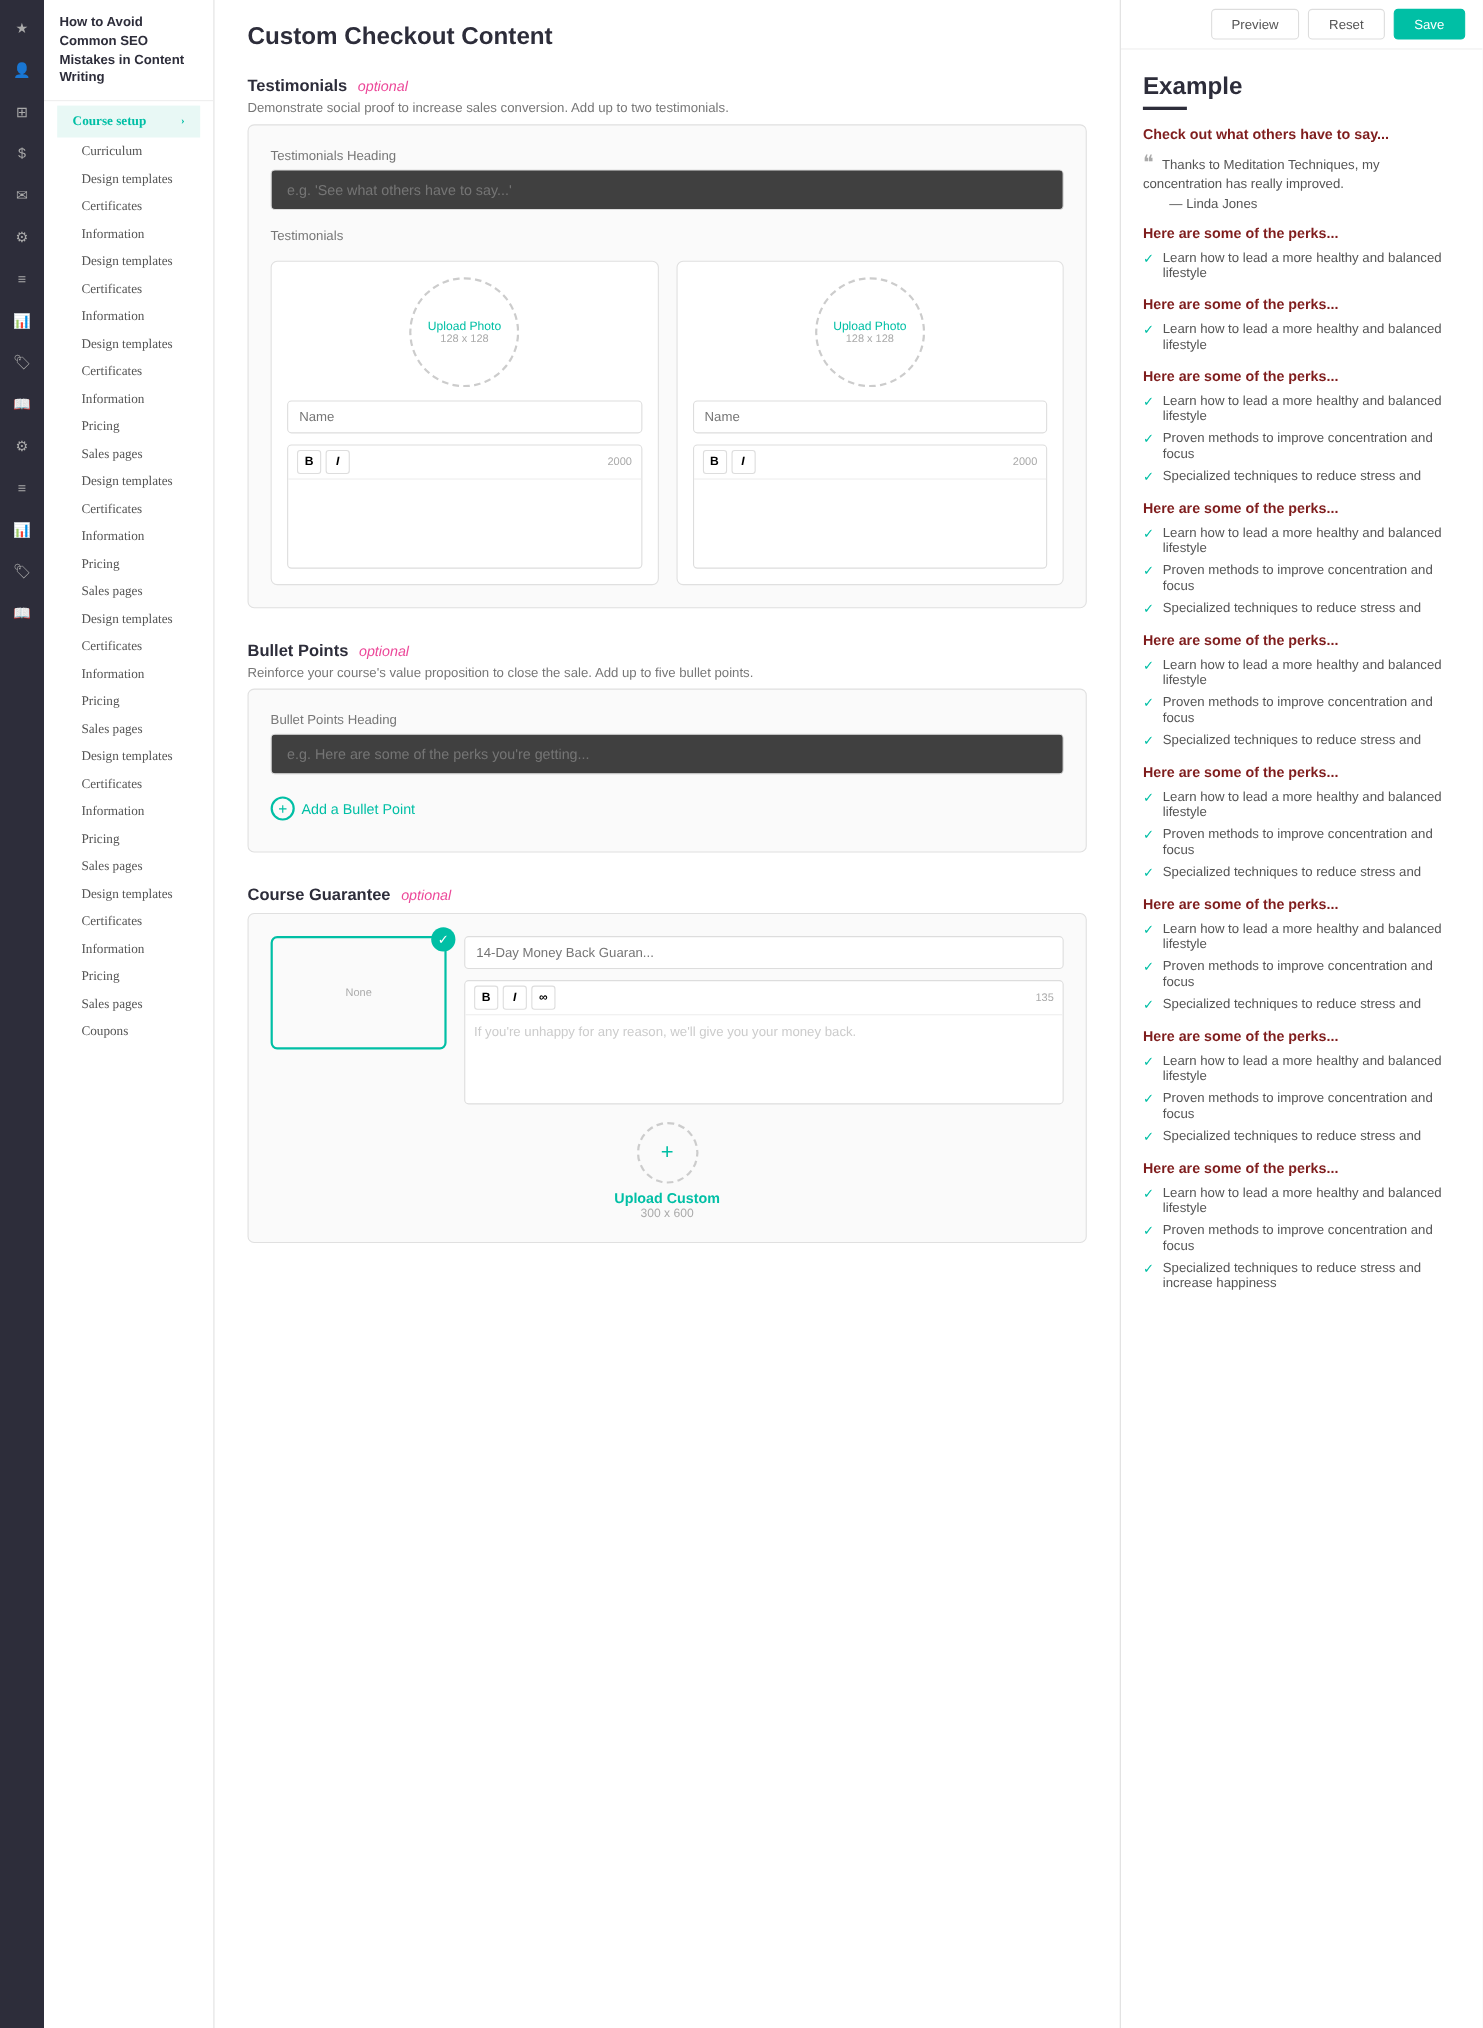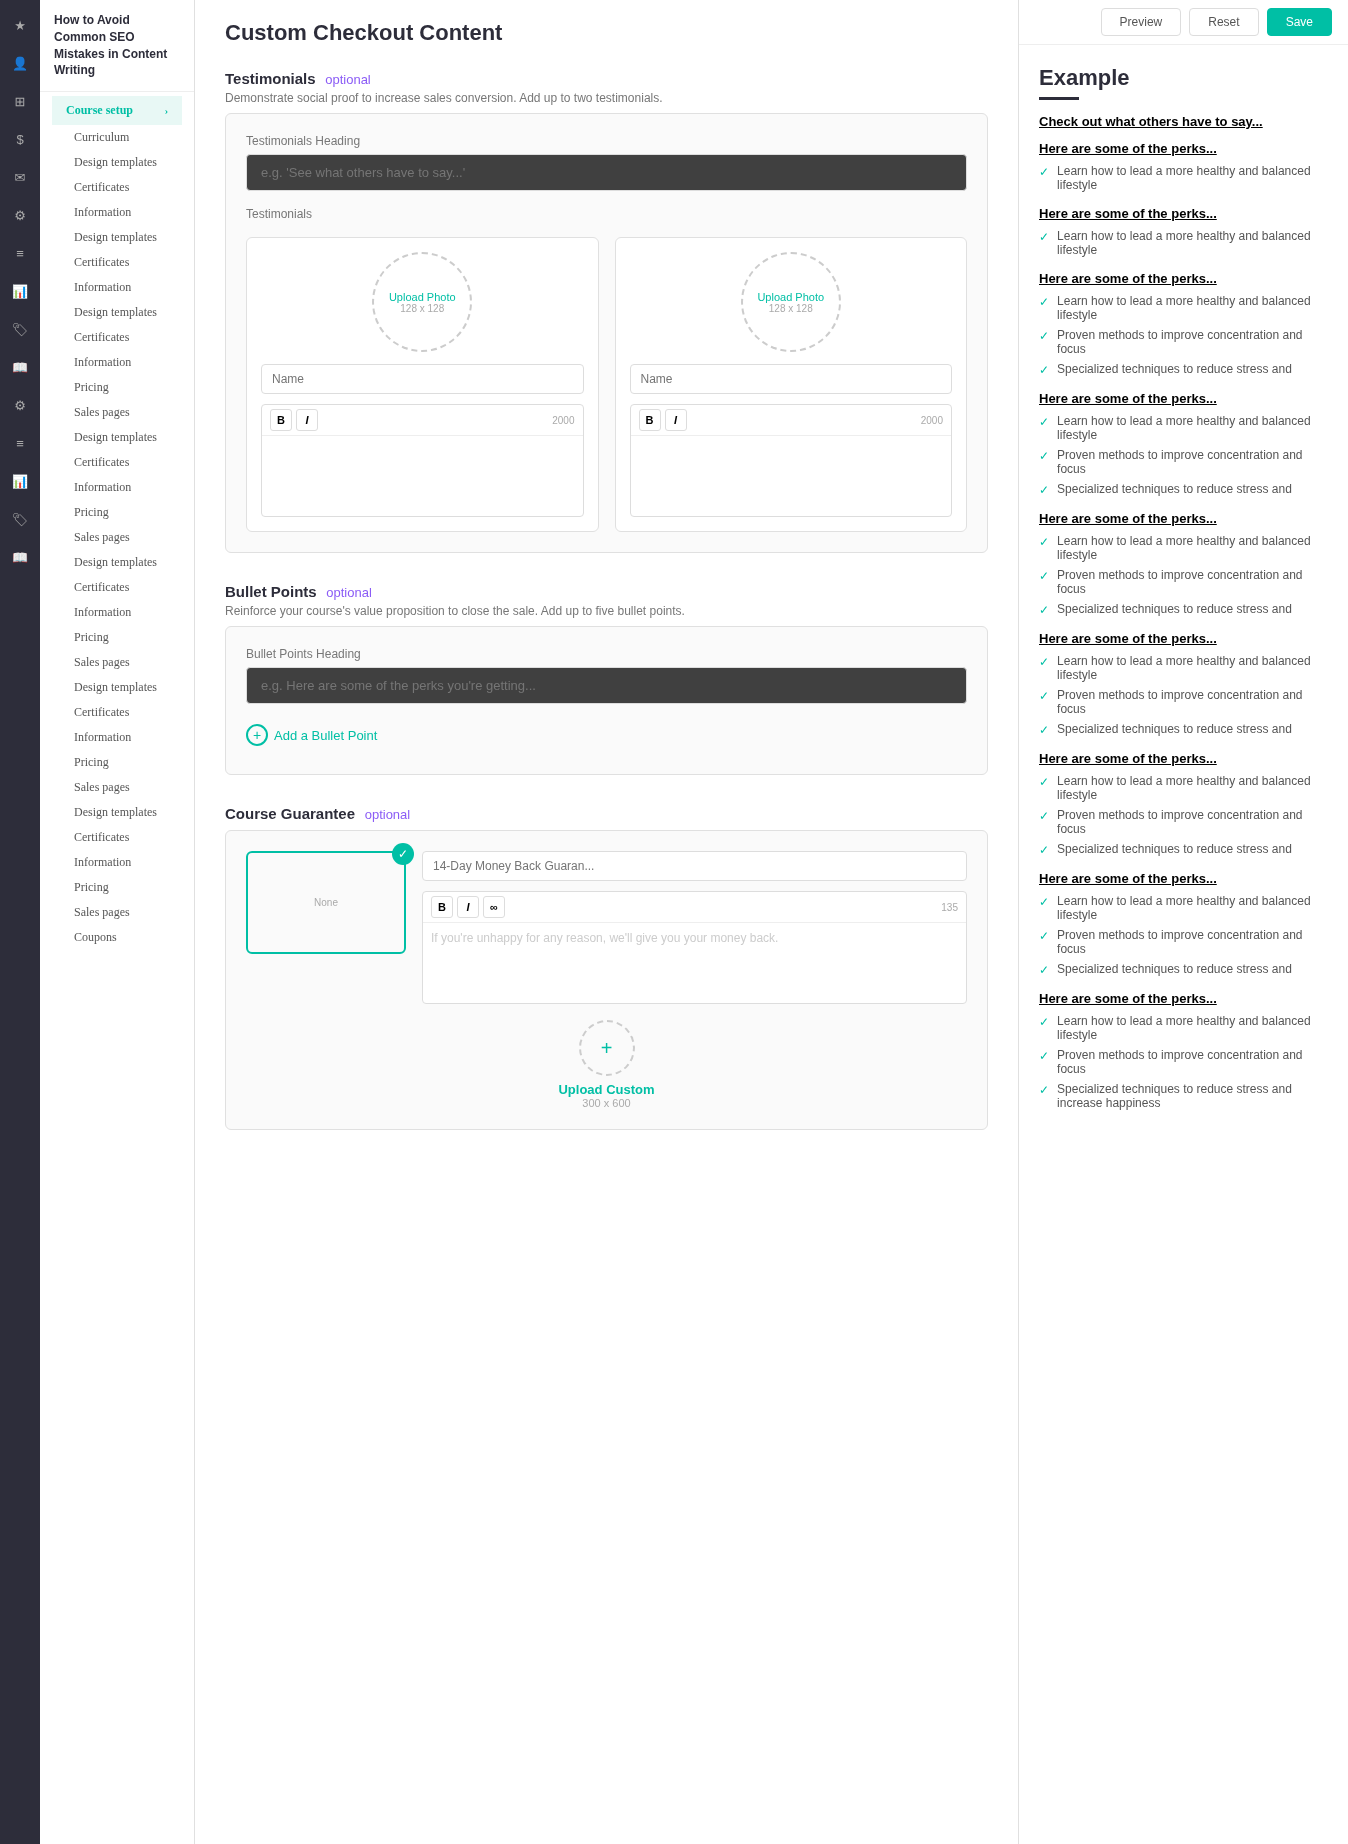--- a/index.html
+++ b/index.html
@@ -99,21 +99,22 @@
       margin-bottom: 8px;
     }
     .section-header h2 {
       font-size: 15px;
       font-weight: 700;
       color: #2d2d3a;
       display: inline;
     }
     .section-header .optional-tag {
       font-size: 13px;
-      color: #8b5cf6;
+      color: #ec4899;
+      font-style: italic;
       margin-left: 6px;
     }
     .section-header p {
       font-size: 12px;
       color: #777;
       margin-top: 4px;
     }
 
     .section-box {
       border: 1px solid #e0e0e0;
@@ -358,23 +359,22 @@
     .preview-content .divider {
       width: 40px;
       height: 3px;
       background: #2d2d3a;
       margin-bottom: 14px;
     }
 
     .preview-section-title {
       font-size: 13px;
       font-weight: 700;
-      color: #000000;
+      color: #7f1d1d;
       margin: 12px 0 8px;
-      text-decoration: underline;
     }
 
     .testimonial-preview {
       margin-bottom: 10px;
     }
     .testimonial-preview .quote-mark {
       color: #aaa;
       font-size: 18px;
       margin-right: 4px;
     }
@@ -597,20 +597,25 @@
     <div class="preview-toolbar">
       <button class="preview-btn">Preview</button>
       <button class="preview-btn">Reset</button>
       <button class="preview-btn primary">Save</button>
     </div>
     <div class="preview-content">
       <h3>Example</h3>
       <div class="divider"></div>
 
       <div class="preview-section-title">Check out what others have to say...</div>
+      <div class="testimonial-preview">
+        <span class="quote-mark">❝</span>
+        <span class="quote-text">Thanks to Meditation Techniques, my concentration has really improved.</span>
+        <div class="attribution">— Linda Jones</div>
+      </div>
 
       <div id="perk-groups-container">
           <div class="preview-perk-group">
             <div class="preview-section-title">Here are some of the perks...</div>
             <div class="perk-item">
               <span class="perk-check">✓</span>
               <span>Learn how to lead a more healthy and balanced lifestyle</span>
             </div>
           </div>
           <div class="preview-perk-group">

